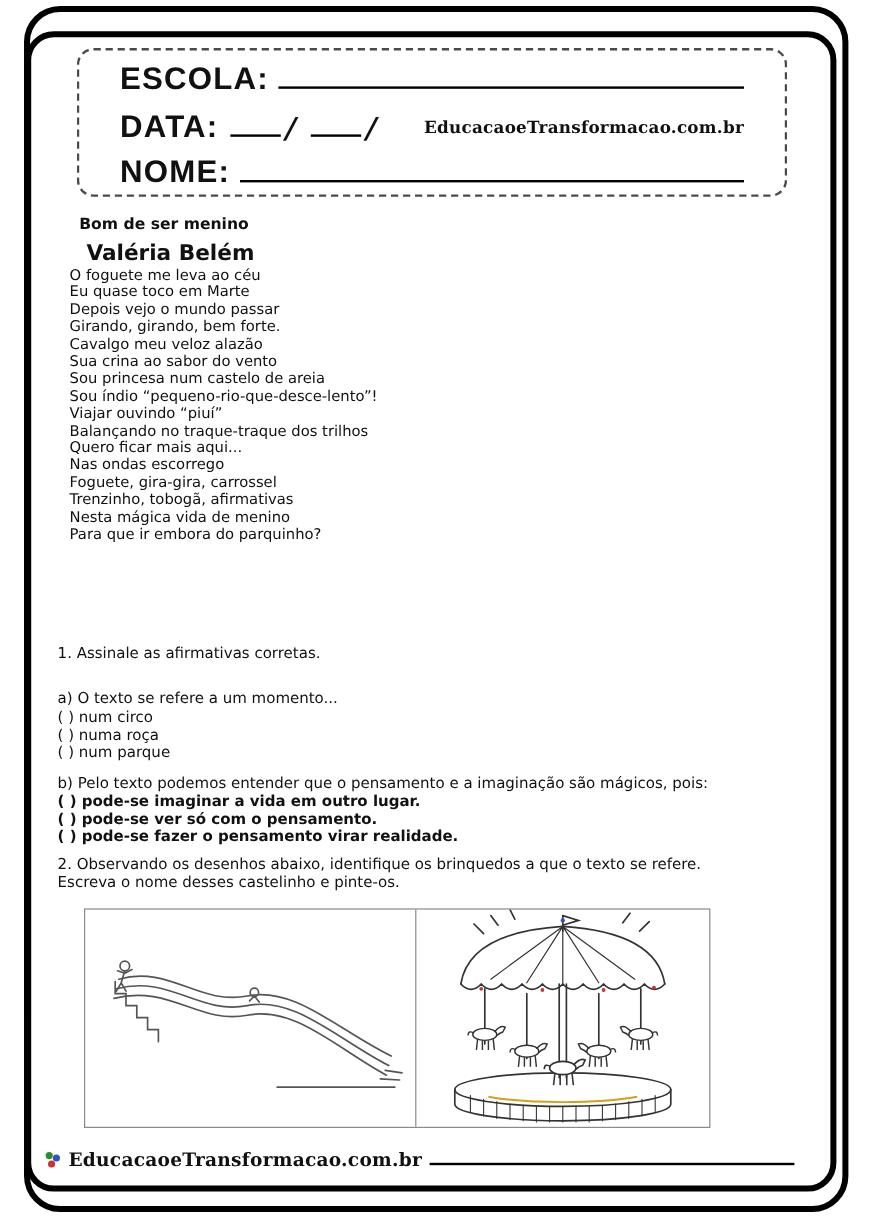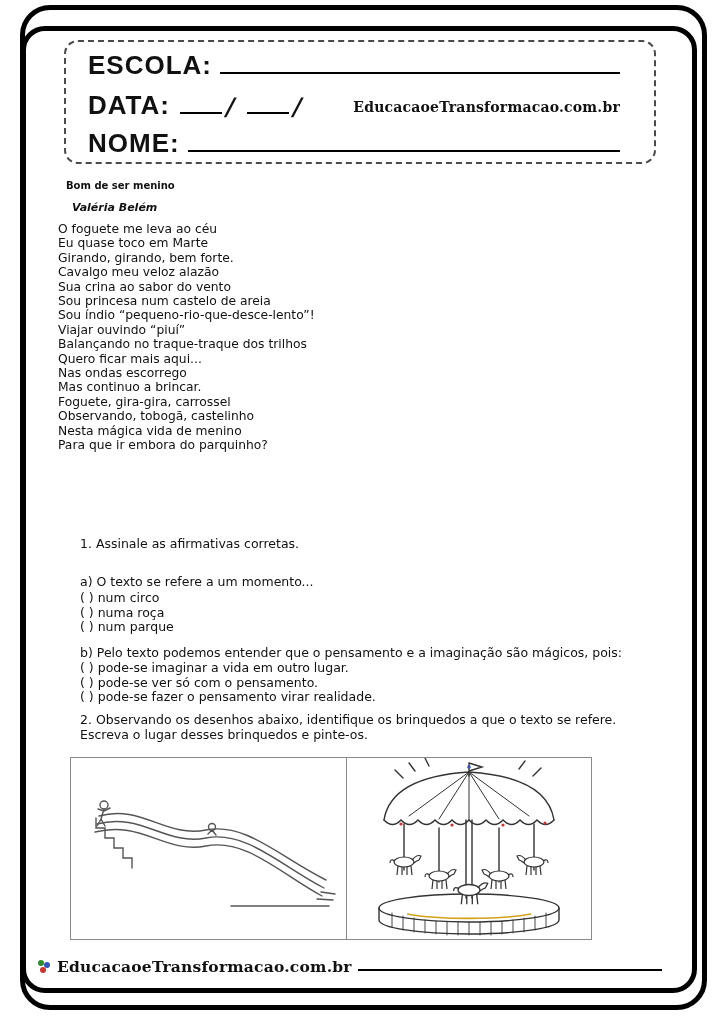--- a/index.html
+++ b/index.html
@@ -14,30 +14,30 @@
   }
   .frame-inner{
     position:absolute;left:21px;top:26px;width:676px;height:967px;
     border:5px solid #000;border-radius:24px;box-sizing:border-box;background:#fff;
   }
   .header-box{
     position:absolute;left:64px;top:40px;width:592px;height:124px;
     border:2px dashed #4a4a4a;border-radius:14px;box-sizing:border-box;
   }
   .header-row{position:absolute;left:22px;right:30px;display:flex;align-items:flex-end;}
-  .hdr-label{font-weight:bold;font-size:26px;letter-spacing:1px;font-family:"Liberation Sans",sans-serif;}
+  .hdr-label{font-weight:bold;font-size:26px;letter-spacing:1px;font-family:"Liberation Sans",sans-serif;margin-left:12px;}
   .fill-line{flex:1;border-bottom:2px solid #000;margin:0 4px 7px 8px;height:1px;}
   .short-line{width:42px;border-bottom:2px solid #000;margin:0 2px 7px 10px;height:1px;}
   .slash{font-size:24px;font-weight:bold;margin:0 2px;transform:skewX(-12deg);}
   .brand{font-family:"DejaVu Serif","Liberation Serif",serif;font-weight:bold;font-size:14px;
          letter-spacing:0.2px;margin:0 4px 6px auto;white-space:nowrap;}
-  .poem-title{position:absolute;left:66px;top:180px;font-weight:bold;font-size:10px;}
-  .poem-author{position:absolute;left:72px;top:201px;font-weight:bold;font-size:11px;font-style:italic;}
+  .poem-title{position:absolute;left:66px;top:180px;font-weight:bold;font-size:13px;}
+  .poem-author{position:absolute;left:72px;top:201px;font-weight:bold;font-size:18px;}
   .poem-lines{position:absolute;left:58px;top:222px;font-size:12.3px;line-height:14.4px;}
-  .q{position:absolute;font-size:12.5px;margin-left:32px;}
+  .q{position:absolute;font-size:12.5px;}
   .opt-list{line-height:14.6px;}
   .pics-box{
     position:absolute;left:70px;top:757px;width:522px;height:183px;
     border:1px solid #8a8a8a;box-sizing:border-box;display:flex;background:#fff;
   }
   .pic-cell{height:100%;box-sizing:border-box;}
   .pic-cell.left{width:277px;}
   .pic-cell.right{width:245px;border-left:1px solid #8a8a8a;}
   .footer{position:absolute;left:36px;top:957px;width:626px;display:flex;align-items:flex-end;}
   .footer .brand-big{font-family:"DejaVu Serif","Liberation Serif",serif;font-weight:bold;
@@ -68,55 +68,55 @@
     <span class="hdr-label">NOME:</span>
     <span class="fill-line"></span>
   </div>
 </div>
 
 <div class="poem-title">Bom de ser menino</div>
 <div class="poem-author">Valéria Belém</div>
 <div class="poem-lines">
   <div>O foguete me leva ao céu</div>
   <div>Eu quase toco em Marte</div>
+  <div>Depois vejo o mundo passar</div>
   <div>Girando, girando, bem forte.</div>
   <div>Cavalgo meu veloz alazão</div>
   <div>Sua crina ao sabor do vento</div>
   <div>Sou princesa num castelo de areia</div>
   <div>Sou índio “pequeno-rio-que-desce-lento”!</div>
   <div>Viajar ouvindo “piuí”</div>
   <div>Balançando no traque-traque dos trilhos</div>
   <div>Quero ficar mais aqui...</div>
   <div>Nas ondas escorrego</div>
-  <div>Mas continuo a brincar.</div>
   <div>Foguete, gira-gira, carrossel</div>
-  <div>Observando, tobogã, castelinho</div>
+  <div>Trenzinho, tobogã, afirmativas</div>
   <div>Nesta mágica vida de menino</div>
   <div>Para que ir embora do parquinho?</div>
 </div>
 
 <div class="q" style="left:48px;top:536px;">1. Assinale as afirmativas corretas.</div>
 
 <div class="q" style="left:48px;top:574px;">a) O texto se refere a um momento...</div>
 <div class="q opt-list" style="left:48px;top:591px;">
   <div>( ) num circo</div>
   <div>( ) numa roça</div>
   <div>( ) num parque</div>
 </div>
 
 <div class="q" style="left:48px;top:645px;">b) Pelo texto podemos entender que o pensamento e a imaginação são mágicos, pois:</div>
-<div class="q opt-list" style="left:48px;top:661px;">
+<div class="q opt-list" style="left:48px;top:661px;font-weight:bold;">
   <div>( ) pode-se imaginar a vida em outro lugar.</div>
   <div>( ) pode-se ver só com o pensamento.</div>
   <div>( ) pode-se fazer o pensamento virar realidade.</div>
 </div>
 
 <div class="q opt-list" style="left:48px;top:713px;">
   <div>2. Observando os desenhos abaixo, identifique os brinquedos a que o texto se refere.</div>
-  <div>Escreva o lugar desses brinquedos e pinte-os.</div>
+  <div>Escreva o nome desses castelinho e pinte-os.</div>
 </div>
 
 <div class="pics-box">
   <div class="pic-cell left">
     <svg width="275" height="181" viewBox="0 0 275 181">
       <g stroke="#555" fill="none" stroke-width="1.4" stroke-linecap="round">
 
         <path d="M25,60 l0,10 9,0 0,10 9,0 0,10 9,0 0,10 9,0 0,10"></path>
 
         <circle cx="33" cy="47" r="4"></circle>

